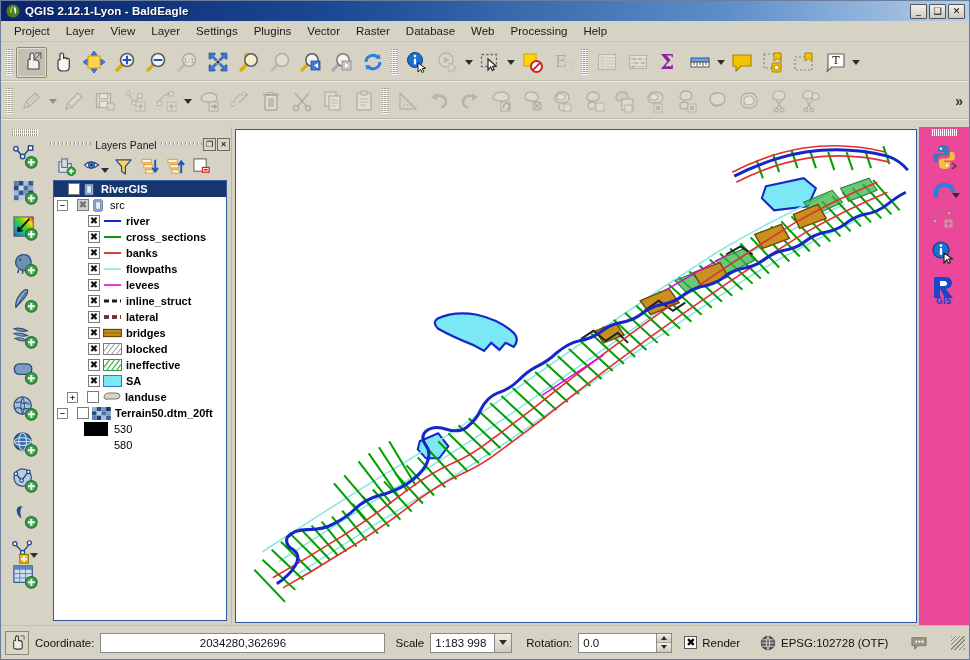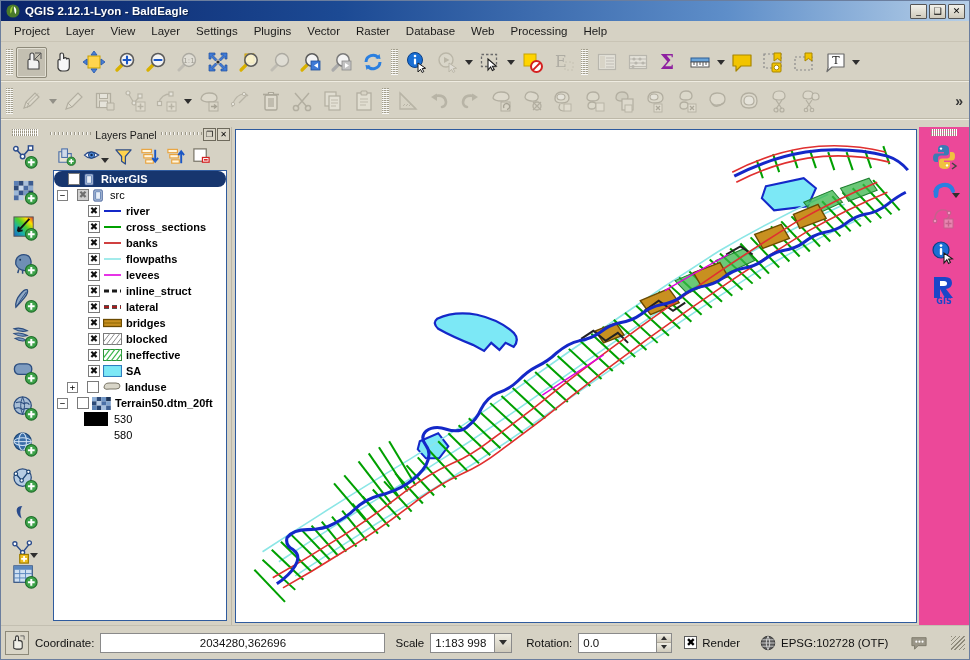--- a/index.html
+++ b/index.html
@@ -139,20 +139,21 @@
   
   #layers-panel {
     width: 183px; background: #d6d2c4;
     display: flex; flex-direction: column;
     border-right: 1px solid #bdb8a8;
   }
   #lp-title {
     height: 15px; display: flex; align-items: center;
     font-size: 10.5px; color: #1a1a1a;
     padding: 0 1px;
+    margin-top: 10px;
   }
   .lp-grip {
     flex: 1; height: 7px;
     background-image: repeating-linear-gradient(to right,
         #8e8a7a 0 1px, #fff 1px 2px, transparent 2px 4px);
     background-size: 4px 3px;
     background-position: 0 1px;
     background-repeat: repeat-x;
     opacity: .8;
   }
@@ -175,21 +176,21 @@
   #lp-tree {
     flex: 1; margin: 0 4px 4px 4px;
     background: #fff; border: 1px solid #2f5b9e;
     overflow: hidden; position: relative;
   }
   .tree-row {
     display: flex; align-items: center;
     height: 16px; font-size: 11px; color: #000;
     padding-left: 2px; white-space: nowrap;
   }
-  .tree-row.sel { background: #17366e; color: #fff; border-radius: 8px; }
+  .tree-row.sel { background: #17366e; color: #fff; }
   .tree-row.sel .lbl { color: #fff; }
   .expander {
     width: 11px; height: 11px; border: 1px solid #818181;
     background: #fff; display: flex; align-items: center; justify-content: center;
     font-size: 9px; line-height: 1; color: #000; flex-shrink: 0;
     font-family: "DejaVu Sans Mono", monospace;
   }
   .dots {
     width: 12px; height: 16px; flex-shrink: 0;
     background-image: radial-gradient(circle, #9a9a9a 0.5px, transparent 0.6px);

